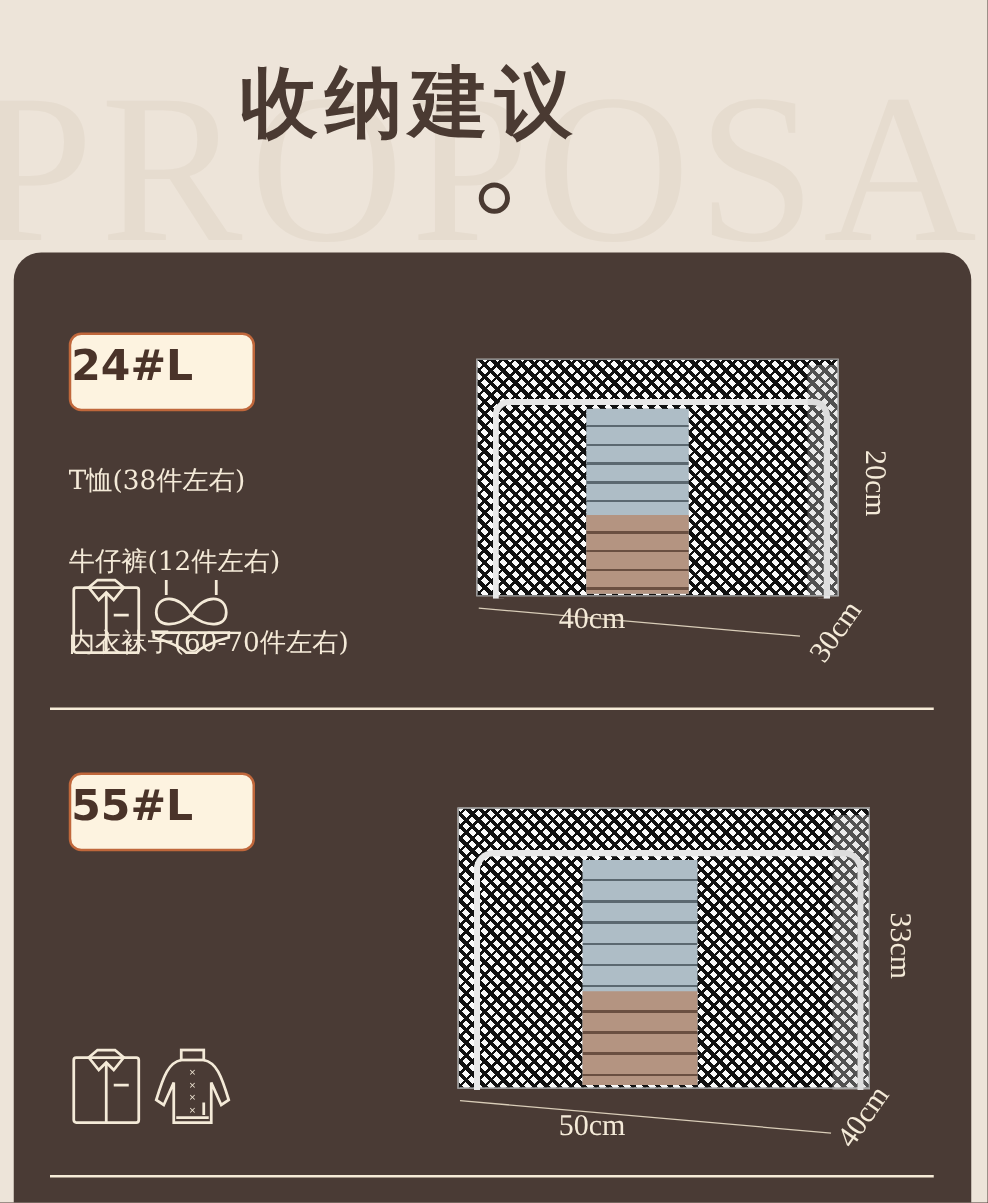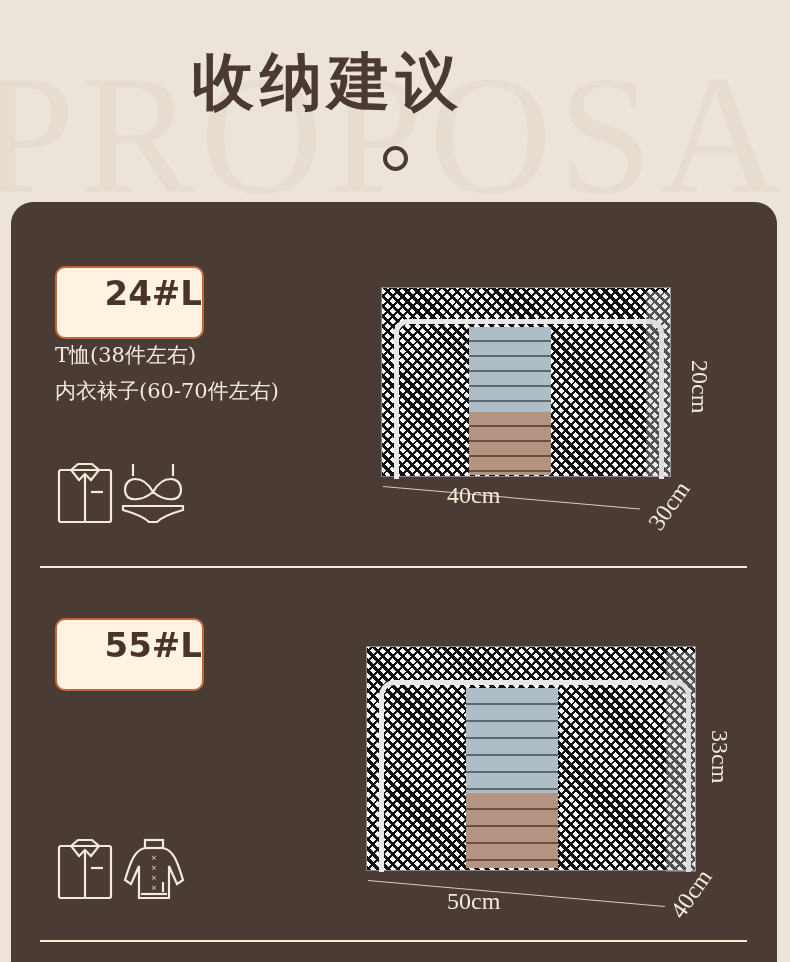--- a/index.html
+++ b/index.html
@@ -23,29 +23,29 @@
   .title-circle {
     position: absolute; left: 383px; top: 146px; width: 25px; height: 25px;
     border: 4px solid #4a3a32; border-radius: 50%;
   }
   .panel {
     position: absolute; left: 11px; top: 202px; width: 766px; height: 780px;
     background: #4a3b35; border-radius: 22px 22px 0 0;
   }
   .section { position: absolute; left: 0; width: 766px; }
   .badge {
-    position: absolute; left: 44px; width: 149px; height: 73px;
+    position: absolute; left: 44px; width: 149px; height: 63px;
     background: #fdf3e0; border: 2px solid #c0673b; border-radius: 10px;
     font-family: "DejaVu Sans", sans-serif; font-weight: bold;
-    font-size: 34px; color: #4a3329; text-align: right; line-height: 51px;
+    font-size: 34px; color: #4a3329; text-align: left; line-height: 51px;
   }
   .items { position: absolute; left: 44px; }
   .item {
     font-family: "DejaVu Serif", serif; font-size: 21px; color: #f4ead8;
-    line-height: 36px; white-space: nowrap;
+    line-height: 36px; white-space: nowrap; margin-top: 29px;
   }
   .icons { position: absolute; left: 46px; display: flex; gap: 8px; }
   .icons svg { display: block; }
   .divider {
     position: absolute; left: 29px; width: 707px; height: 2px; background: #f6ecd8;
   }
   .box-wrap { position: absolute; }
   .dim {
     position: absolute; font-family: "Liberation Serif", serif; color: #f4ead8;
     font-size: 24px; white-space: nowrap;
@@ -66,20 +66,21 @@
 <div class="watermark">PROPOSAL</div>
 <h1 class="title">收纳建议</h1>
 <div class="title-circle"></div>
 
 <div class="panel">
 
   <div class="section" style="top:0;height:366px;">
     <div class="badge" style="top:64px;">24#L</div>
     <div class="items" style="top:135px;">
       <div class="item">T恤(38件左右)</div>
+      <div class="item">牛仔裤(12件左右)</div>
       <div class="item">内衣袜子(60-70件左右)</div>
     </div>
     <div class="icons" style="top:260px;">
       <svg width="56" height="62" viewBox="0 0 56 62" fill="none" stroke="#f4ead8" stroke-width="2.2">
         <rect x="2" y="8" width="52" height="52" rx="2"></rect>
         <path d="M14 8 L21 2 H35 L42 8 L34 18 L28 12 L22 18 Z"></path>
         <line x1="28" y1="12" x2="28" y2="60"></line>
         <line x1="34" y1="30" x2="46" y2="30"></line>
       </svg>
       <svg width="64" height="62" viewBox="0 0 64 62" fill="none" stroke="#f4ead8" stroke-width="2.2">

